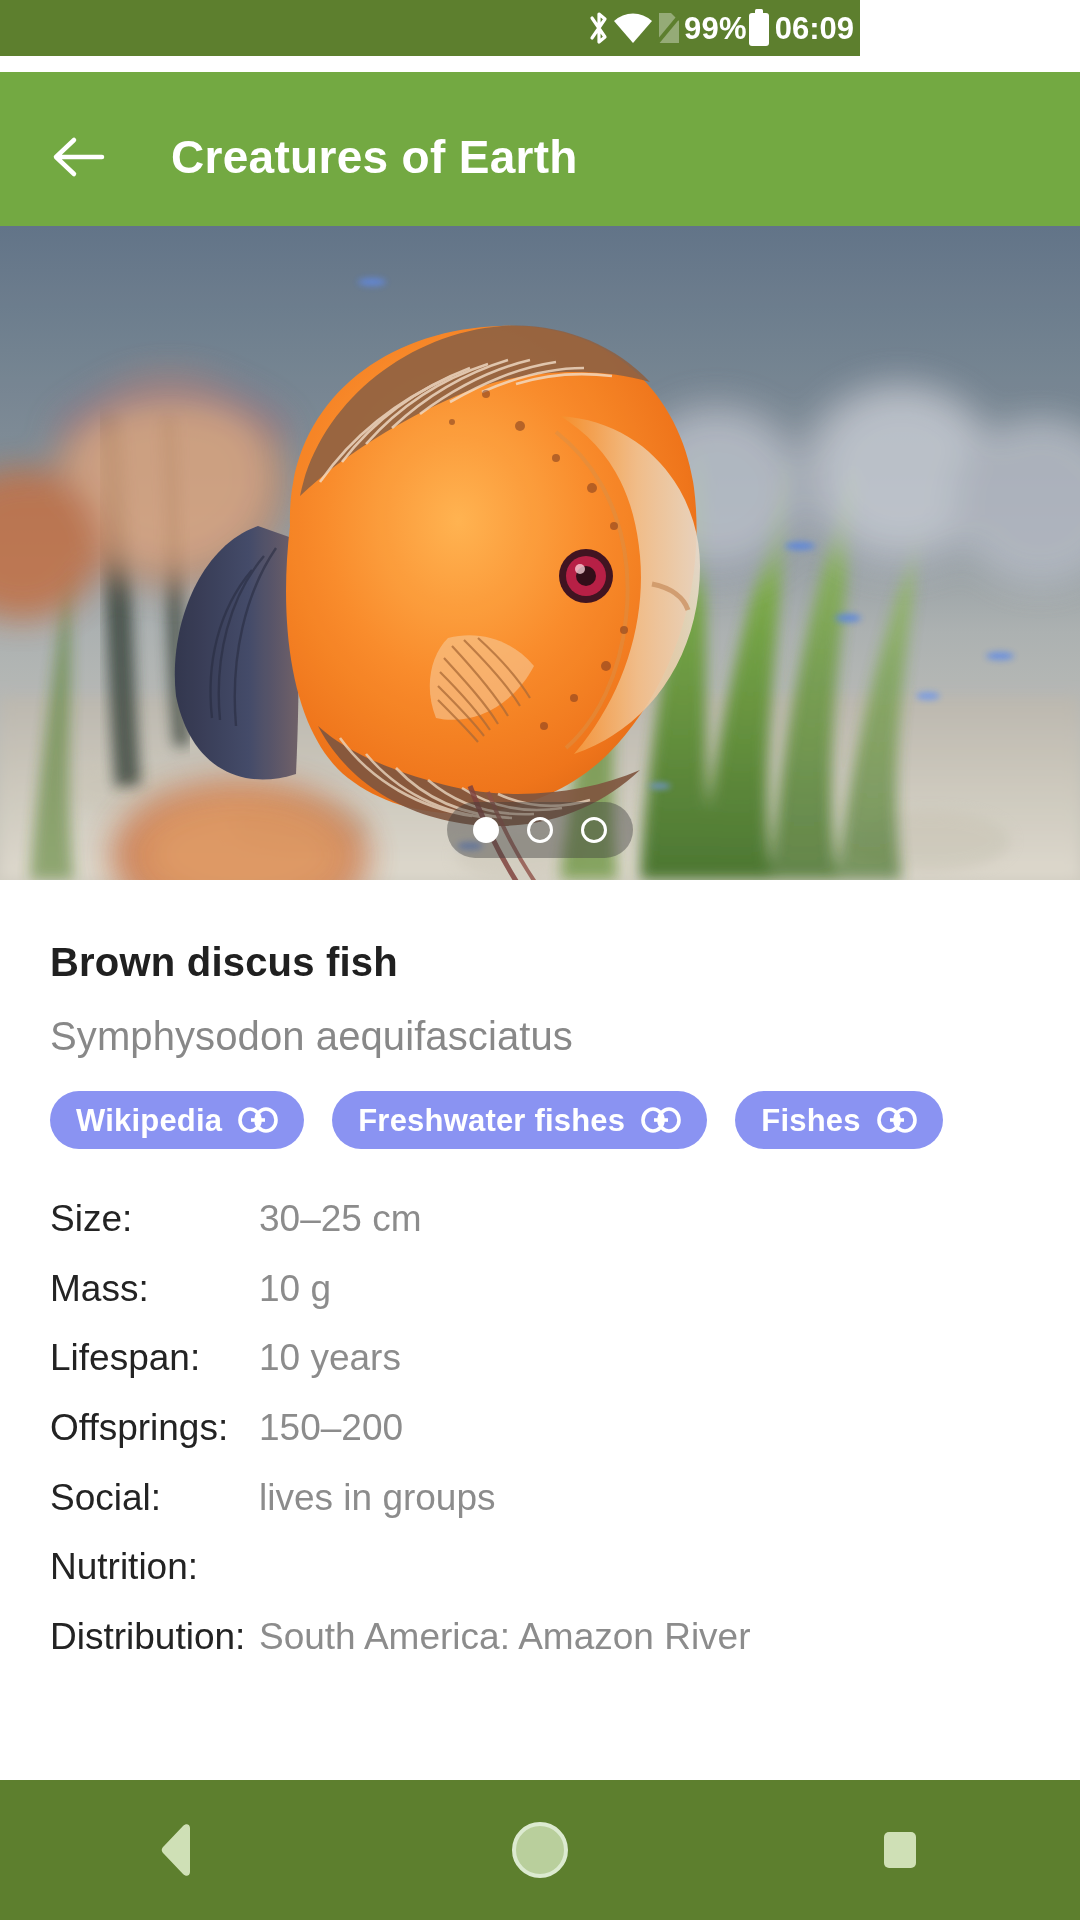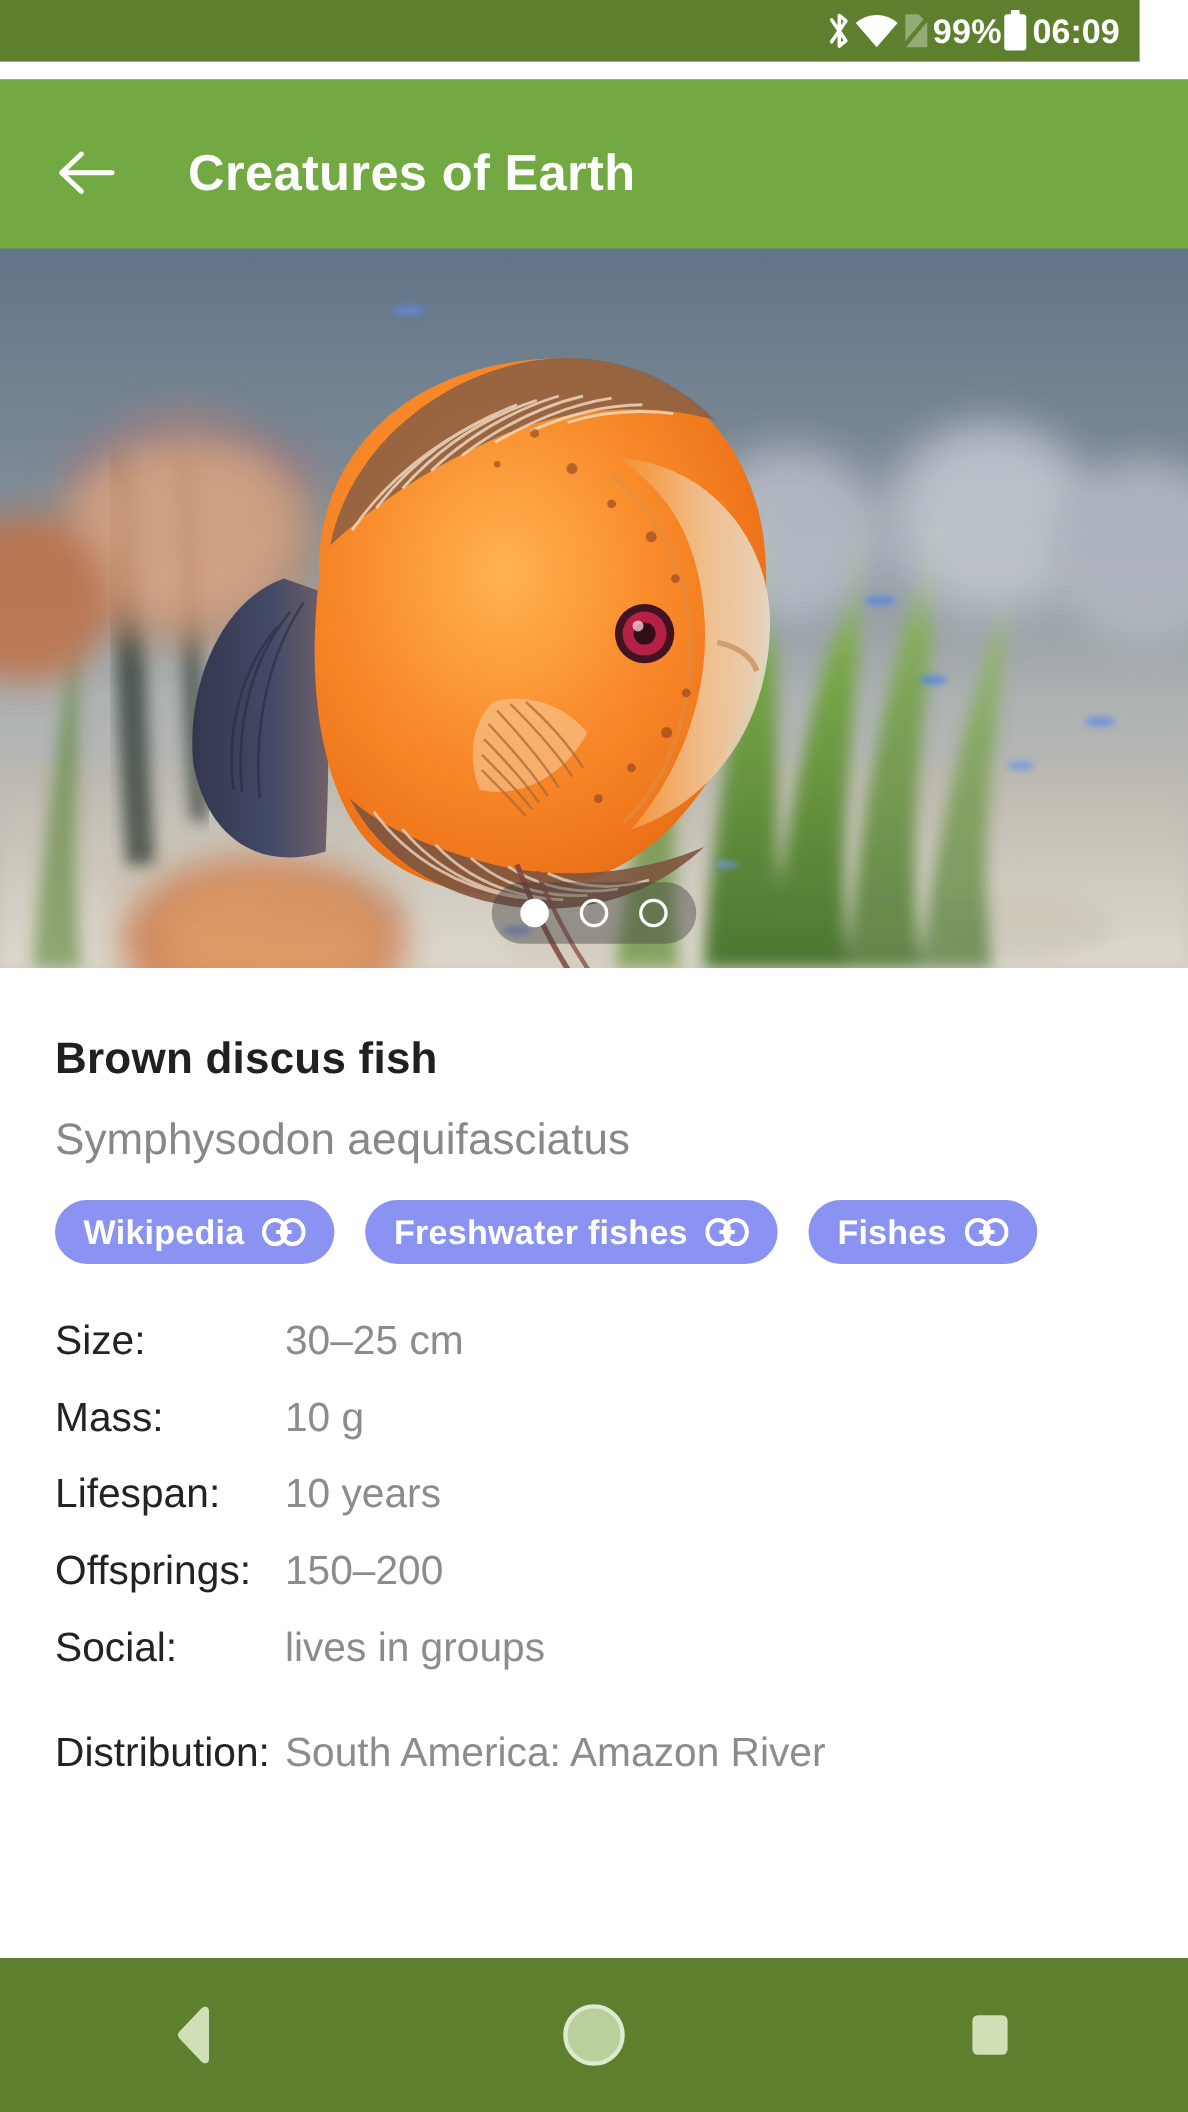--- a/index.html
+++ b/index.html
@@ -2,23 +2,23 @@
 <html><head>
 <meta charset="utf-8">
 <style>
   * { margin:0; padding:0; box-sizing:border-box; }
   html,body { width:1080px; height:1920px; background:#fff;
     font-family:"Liberation Sans", sans-serif; overflow:hidden; }
 
   #app { position:relative; width:1080px; height:1920px; background:#fff; }
 
   
-  .statusbar { position:absolute; top:0; left:0; width:1036px; height:56px;
+  .statusbar { position:absolute; top:0; left:0; width:860px; height:56px;
     background:#5d7f2e; display:flex; align-items:center;
-    justify-content:flex-end; padding-right:18px; gap:0; }
+    justify-content:flex-end; padding-right:6px; gap:0; }
   .sb-icon { display:flex; align-items:center; justify-content:center; }
   .sb-text { color:#fff; font-size:31px; font-weight:700; letter-spacing:.2px;
     line-height:1; }
   .sb-clock { color:#fff; font-size:31px; font-weight:700; line-height:1;
     margin-left:4px; }
 
   
   .appbar { position:absolute; top:72px; left:0; width:1080px; height:170px;
     background:#73a942; display:flex; align-items:center; }
   .back-btn { width:60px; height:60px; margin-left:48px; display:flex;
@@ -346,20 +346,21 @@
       </div>
       <div class="fact-row">
         <div class="fact-label">Offsprings:</div>
         <div class="fact-value">150–200</div>
       </div>
       <div class="fact-row">
         <div class="fact-label">Social:</div>
         <div class="fact-value">lives in groups</div>
       </div>
       <div class="fact-row wide">
+        <div class="fact-label">Nutrition:</div>
       </div>
       <div class="fact-row">
         <div class="fact-label">Distribution:</div>
         <div class="fact-value">South America: Amazon River</div>
       </div>
     </div>
   </div>
 
   <div class="navbar">
     <div class="nav-btn">

